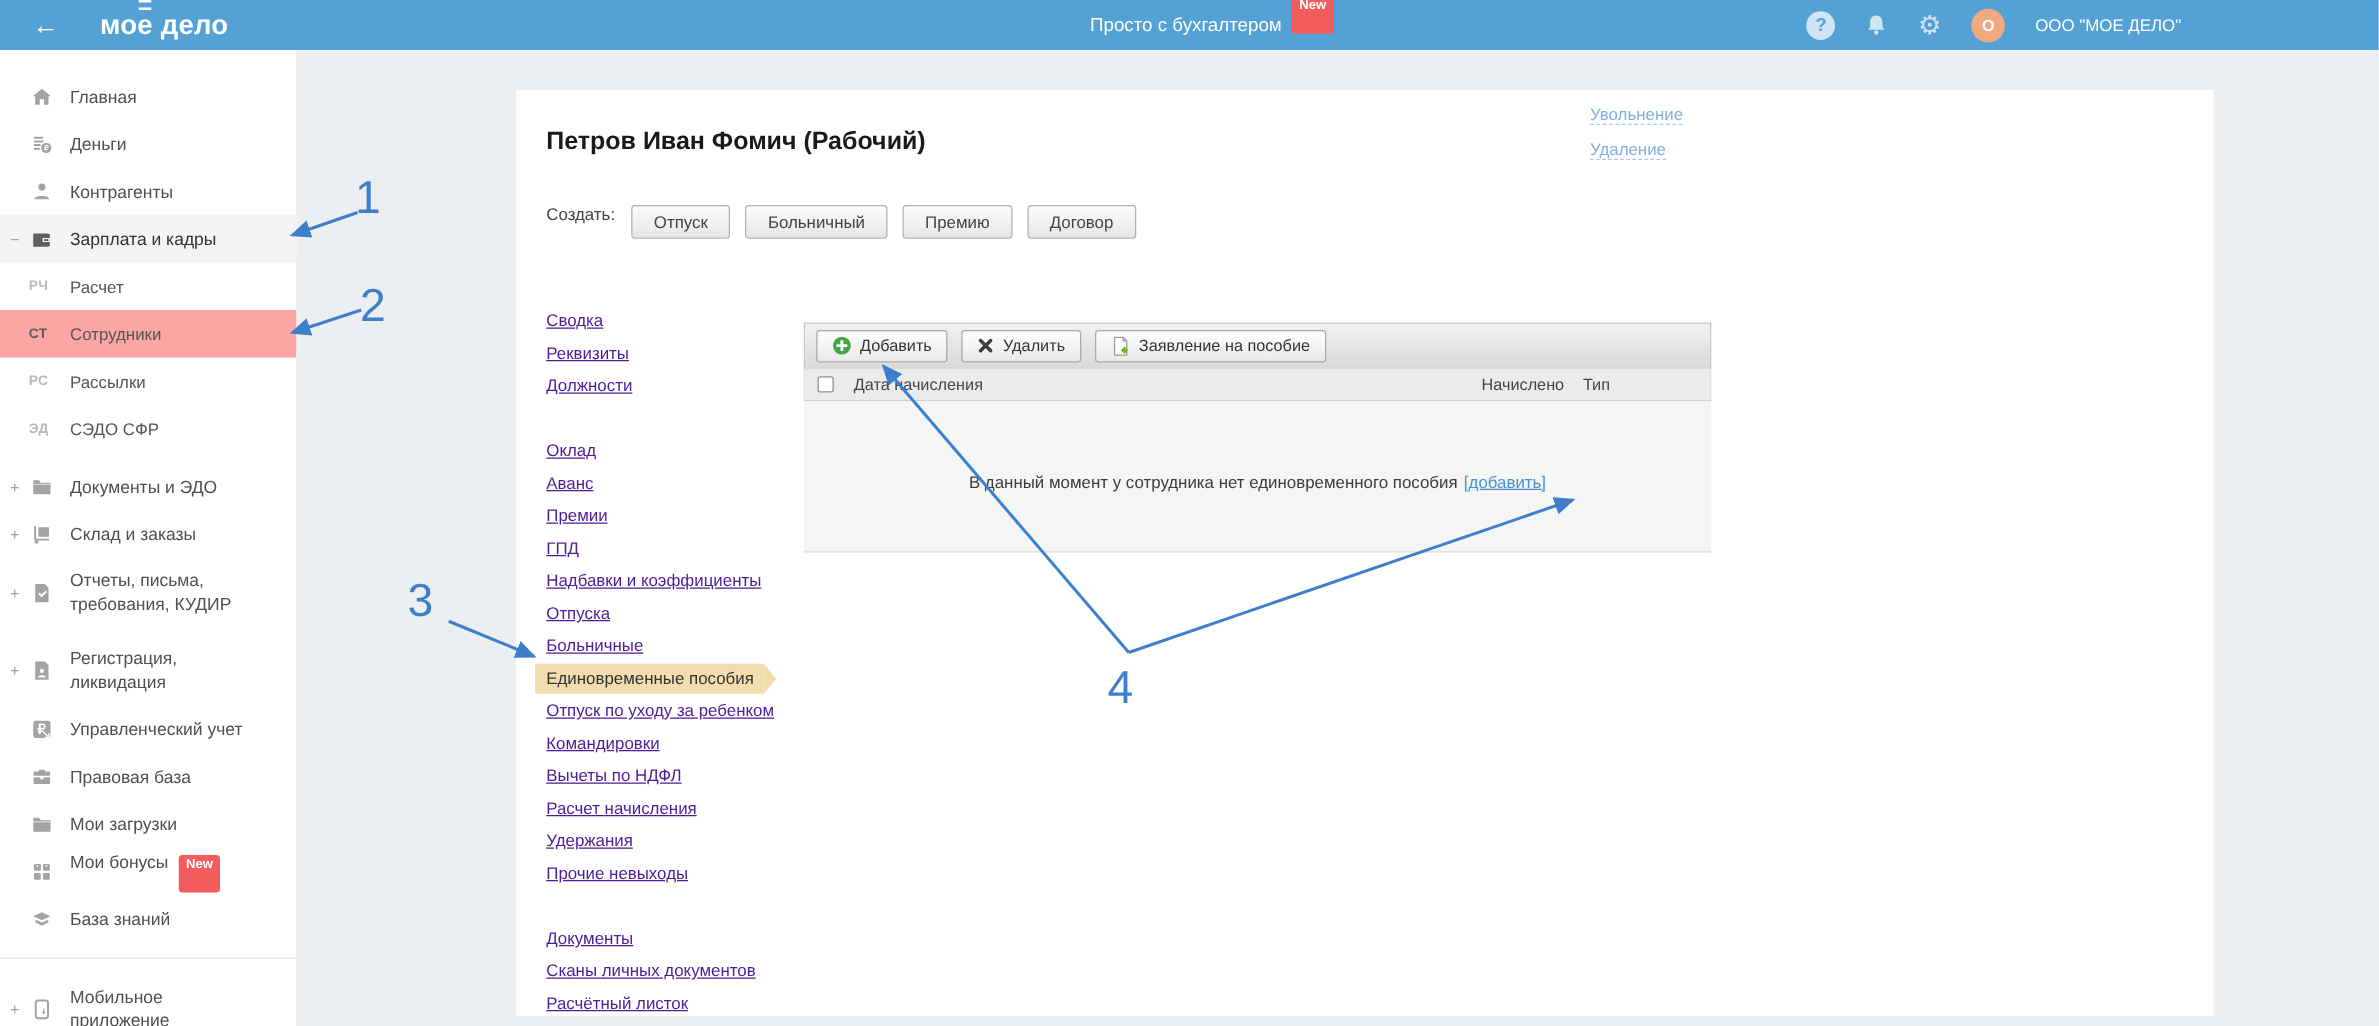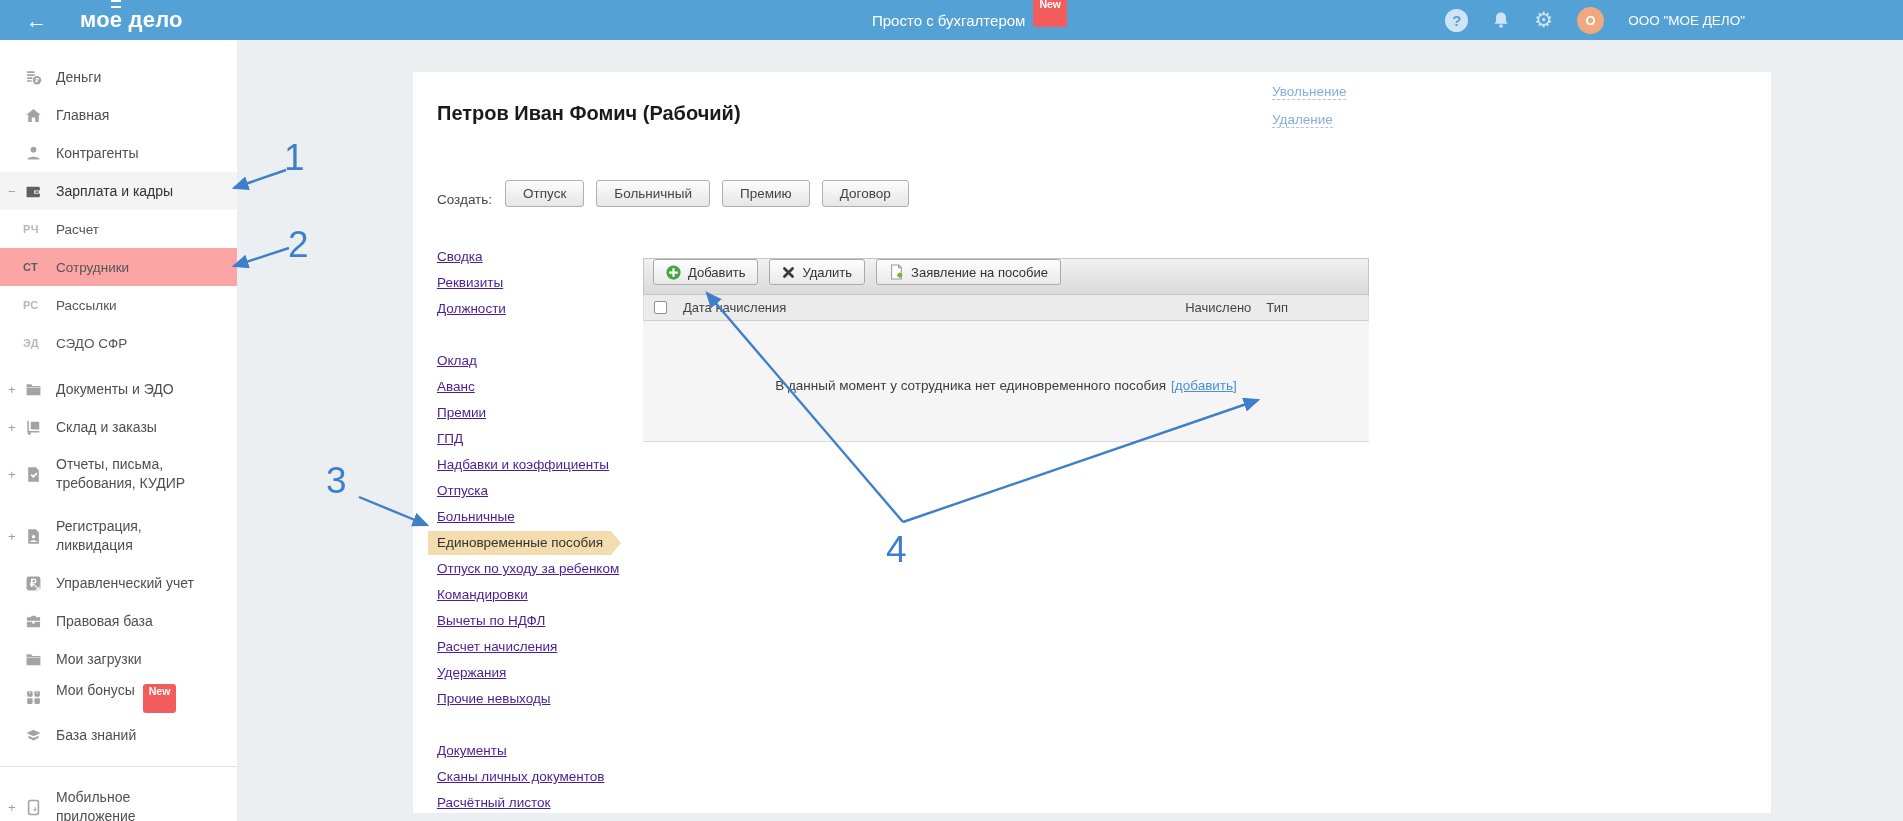--- a/index.html
+++ b/index.html
@@ -51,40 +51,40 @@
   .slabel .badge-new { margin-left:8px; }
   .side-divider { border-top:1px solid #e3e3e3; margin:12px 0; }
 
   
   .card { position:absolute; left:413px; top:72px; width:1358px; height:741px; background:#fff; }
   .page-title { position:absolute; left:24px; top:30px; font-size:20px; font-weight:bold; color:#1a1a1a; }
   .action-links { position:absolute; left:859px; top:12px; display:flex; flex-direction:column; gap:12px; }
   .dashed-link { font-size:13.5px; color:#85aede; text-decoration:none; border-bottom:1px dashed #a9c6e8;
     width:fit-content; cursor:pointer; }
 
-  .create-row { position:absolute; left:24px; top:108px; display:flex; align-items:flex-end; }
+  .create-row { position:absolute; left:24px; top:92px; display:flex; align-items:flex-start; }
   .create-label { font-size:13.5px; color:#444; margin-right:13px; }
   .btn { height:27px; padding:0 17px; background:linear-gradient(#fcfcfc,#e6e6e6); border:1px solid #b0b0b0;
     border-radius:3px; font-size:13.5px; color:#444; cursor:pointer; margin-right:12px;
     font-family:"Liberation Sans", sans-serif; }
 
   
   .subnav { position:absolute; left:24px; top:172px; width:206px; }
   .snav { display:block; height:26px; line-height:26px; font-size:13.5px; color:#4c1d95;
     text-decoration:underline; width:fit-content; cursor:pointer; white-space:nowrap; }
   .gap-before { margin-top:26px; }
   .snav.snav-active { position:relative; background:#f3dcad; color:#333; text-decoration:none;
     height:24px; line-height:24px; margin:1px 12px 1px -9px; padding:0 8px 0 9px; }
   .snav.snav-active::after { content:''; position:absolute; right:-10px; top:0;
     border-top:12px solid transparent; border-bottom:12px solid transparent; border-left:10px solid #f3dcad; }
 
   
   .emp-table { position:absolute; left:230px; top:186px; width:726px; }
   .tbl-toolbar { height:37px; background:linear-gradient(#f1f1f1,#dadada); border:1px solid #c6c6c6;
-    display:flex; padding-left:9px; gap:11px; }
+    display:flex; align-items:center; padding-left:9px; gap:11px; }
   .tbtn { height:26px; display:flex; align-items:center; gap:7px; padding:0 12px;
     background:linear-gradient(#fefefe,#e9e9e9); border:1px solid #a9a9a9; border-radius:3px;
     font-size:13px; color:#333; cursor:pointer; font-family:"Liberation Sans", sans-serif; }
   .tbtn .ticon { display:flex; align-items:center; }
   .tbl-header { height:26px; background:#ebebeb; border-bottom:1px solid #cfcfcf;
     border-left:1px solid #e0e0e0; border-right:1px solid #e0e0e0;
     display:flex; align-items:center; padding:0 0 0 10px; font-size:13px; color:#444; }
   .chk { width:13px; height:13px; background:#fff; border:1px solid #8e8e8e; border-radius:2px; cursor:pointer; }
   .col-date { margin-left:16px; }
   .col-accrued { margin-left:auto; }
@@ -121,37 +121,37 @@
     <div class="avatar">О</div>
     <div class="company">ООО "МОЕ ДЕЛО"</div>
   </div>
 </div>
 
 <div class="sidebar">
   <div class="srow">
     <span class="exp"></span>
     <span class="sicon">
         <svg width="17" height="17" viewBox="0 0 16 16">
+          <path fill="currentColor" d="M8 1.8 14.8 7.6H13V14H9.6V9.8H6.4V14H3V7.6H1.2Z"></path>
+        </svg>
+      </span>
+    <span class="slabel">Главная</span>
+  </div>
+  <div class="srow">
+    <span class="exp"></span>
+    <span class="sicon">
+        <svg width="17" height="17" viewBox="0 0 16 16">
           <g fill="currentColor">
             <path d="M2 2.2h7v1.5H2zM2 5h7v1.5H2zM2 7.8h5v1.5H2zM2 10.6h4.4v1.5H2z"></path>
             <circle cx="11.3" cy="10.6" r="3.9"></circle>
           </g>
           <path fill="#fff" d="M10.2 8.4h1.7a1.25 1.25 0 0 1 0 2.5h-.9v.5h1.3v.7h-1.3v.7h-.8v-.7h-.6v-.7h.6v-.5h-.6v-.8h.6zm.8.8v1h.8a.5.5 0 0 0 0-1z"></path>
         </svg>
       </span>
     <span class="slabel">Деньги</span>
-  </div>
-  <div class="srow">
-    <span class="exp"></span>
-    <span class="sicon">
-        <svg width="17" height="17" viewBox="0 0 16 16">
-          <path fill="currentColor" d="M8 1.8 14.8 7.6H13V14H9.6V9.8H6.4V14H3V7.6H1.2Z"></path>
-        </svg>
-      </span>
-    <span class="slabel">Главная</span>
   </div>
   <div class="srow">
     <span class="exp"></span>
     <span class="sicon">
         <svg width="17" height="17" viewBox="0 0 16 16">
           <g fill="currentColor">
             <circle cx="8" cy="4.4" r="2.7"></circle>
             <path d="M2.4 13.6c0-3.4 11.2-3.4 11.2 0z"></path>
           </g>
         </svg>

